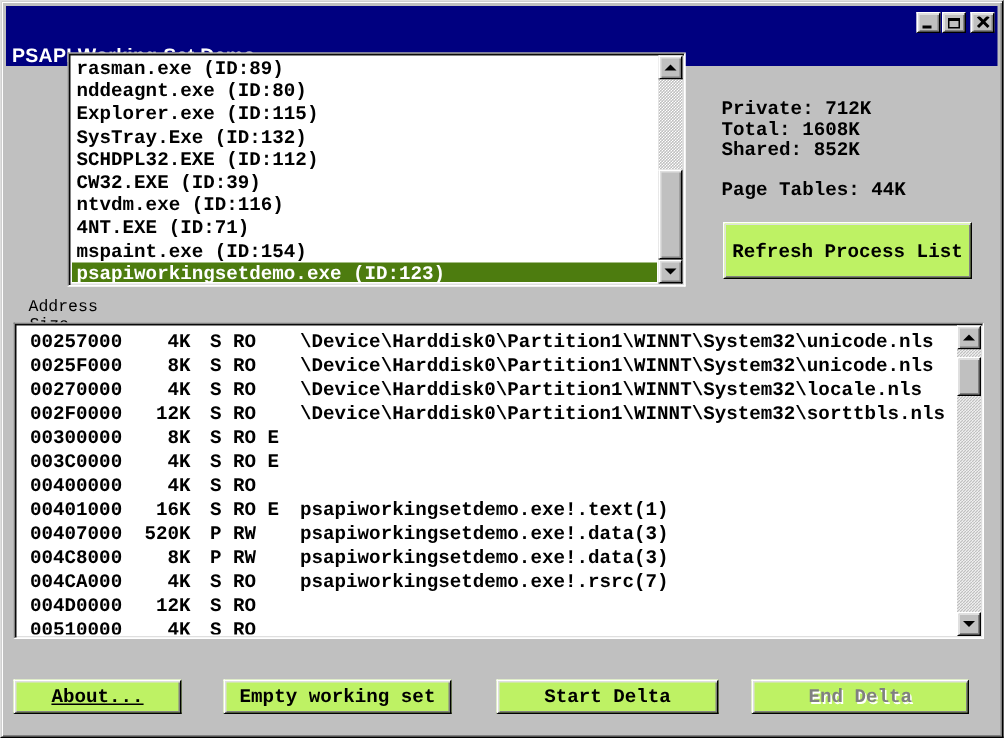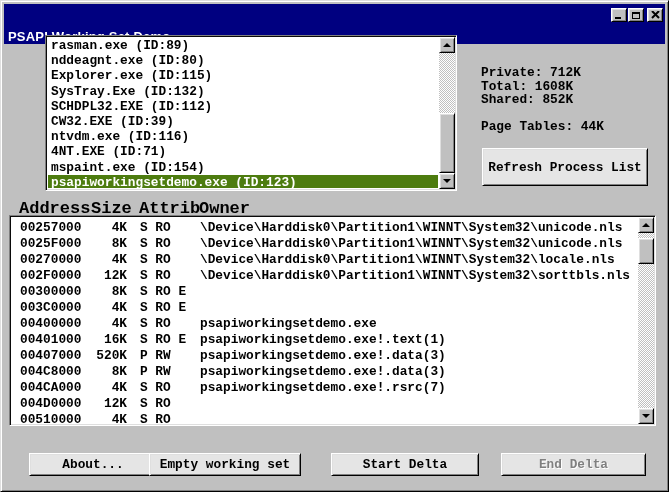--- a/index.html
+++ b/index.html
@@ -19,21 +19,21 @@
   .tb-buttons { position:absolute; right:2px; top:4px; display:flex; }
   .tb-btn { width:16px; height:14px; background:#c0c0c0; margin-left:1px;
     border:1px solid; border-color:#fff #000 #000 #fff;
     box-shadow: inset 1px 1px 0 #dfdfdf, inset -1px -1px 0 #808080;
     display:flex; align-items:center; justify-content:center; position:relative; }
   .tb-btn.close { margin-left:3px; }
   .glyph-min { position:absolute; left:3px; bottom:2px; width:6px; height:2px; background:#000; }
   .glyph-max { width:8px; height:7px; border:1px solid #000; border-top:2px solid #000; }
 
   
-  .btn95 { background:#e5e5e5;
+  .btn95 { background:#bef264;
     border:1px solid; border-color:#fff #000 #000 #fff;
     box-shadow: inset 1px 1px 0 #dfdfdf, inset -1px -1px 0 #808080;
     font-family:inherit; font-weight:bold; font-size:12.8px; color:#000;
     display:flex; align-items:center; justify-content:center; cursor:default; }
   .btn95.disabled { color:#808080; text-shadow:1px 1px 0 #fff; }
   .sunken { background:#fff;
     border:1px solid; border-color:#808080 #fff #fff #808080;
     box-shadow: inset 1px 1px 0 #0a0a0a, inset -1px -1px 0 #dfdfdf; }
 
   
@@ -63,34 +63,34 @@
     color:#000; padding-left:3px; white-space:pre; }
   .pl-item.selected { background:#4d7c0f; color:#fff; }
 
   
   .stat { position:absolute; left:480px; font-size:12.8px; font-weight:bold; color:#000; white-space:pre; }
 
   .refresh-btn { position:absolute; left:481px; top:147px; width:166px; height:38px; }
 
   
   .mem-header { position:absolute; left:10px; top:198px; width:630px; height:15px;
-    display:flex; font-size:17px; font-weight:bold; }
+    display:flex; font-size:11px; font-weight:normal;flex-direction:column; }
   .mem-list { position:absolute; left:8px; top:214px; width:647px; height:211px; }
   .mem-rows { position:absolute; left:2px; top:2px; right:18px; bottom:2px;
     overflow:hidden; padding-top:2px; }
   .mrow { display:flex; height:16px; line-height:15px; font-size:12.8px;
     font-weight:bold; color:#000; white-space:pre; }
   .c-addr   { width:80px; padding-left:8px; }
   .c-size   { width:35px; text-align:right; }
   .c-attrib { width:47px; margin-left:13px; }
   .c-owner  { flex:1; margin-left:13px; overflow:hidden; }
 
   
   .bottom-btn { position:absolute; top:452px; height:23px; }
-  .btn-about { left:28px;  width:128px; }
+  .btn-about { left:8px;  width:112px;text-decoration:underline; }
   .btn-empty { left:148px; width:152px; }
   .btn-start { left:330px; width:148px; }
   .btn-end   { left:500px; width:145px; }
 </style>
 </head>
 <body>
 
 <div class="window">
 
   <div class="titlebar">
@@ -202,21 +202,20 @@
           <span class="c-addr">003C0000</span>
           <span class="c-size">4K</span>
           <span class="c-attrib">S RO E</span>
           <span class="c-owner"></span>
         </div>
 
         <div class="mrow">
           <span class="c-addr">00400000</span>
           <span class="c-size">4K</span>
           <span class="c-attrib">S RO</span>
-          <span class="c-owner">psapiworkingsetdemo.exe</span>
         </div>
 
         <div class="mrow">
           <span class="c-addr">00401000</span>
           <span class="c-size">16K</span>
           <span class="c-attrib">S RO E</span>
           <span class="c-owner">psapiworkingsetdemo.exe!.text(1)</span>
         </div>
 
         <div class="mrow">

